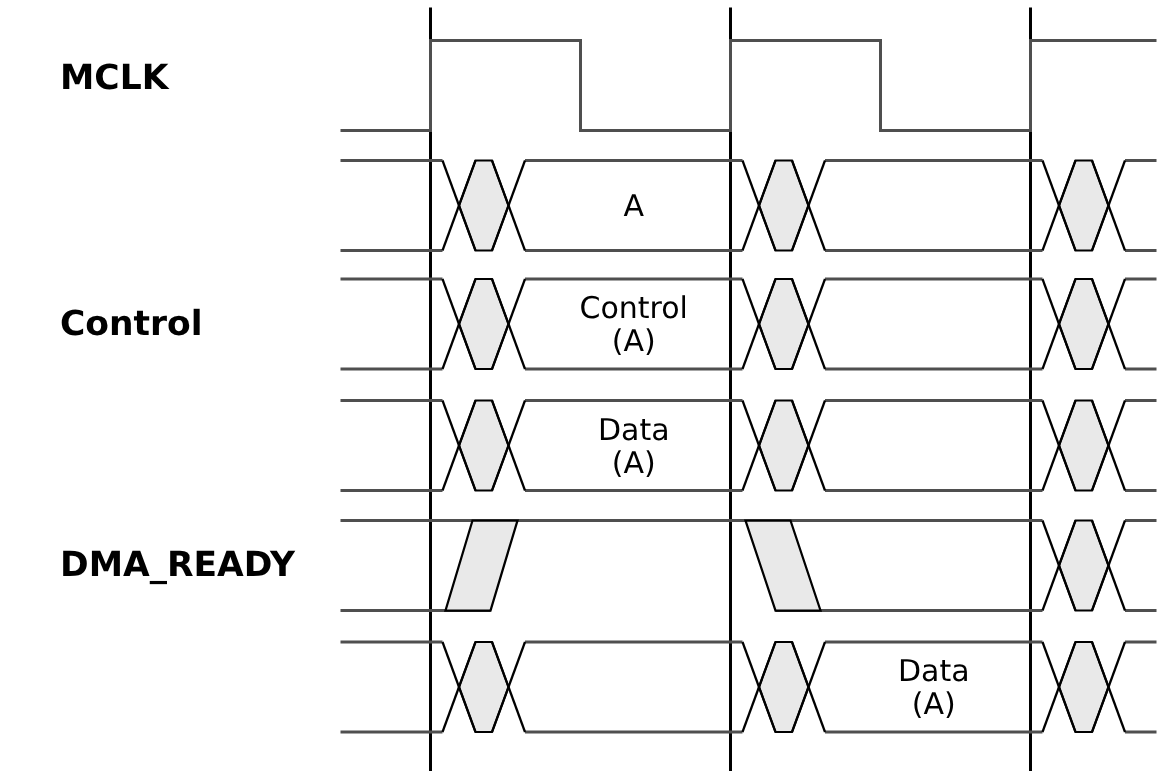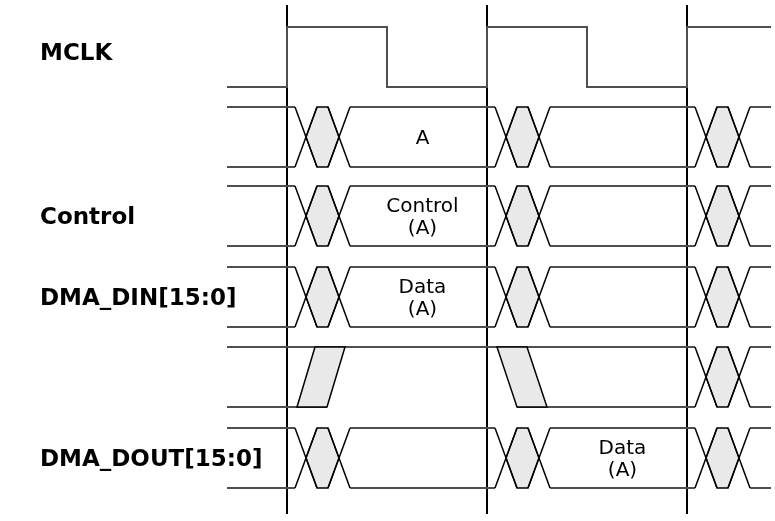--- a/index.html
+++ b/index.html
@@ -138,15 +138,14 @@
         <line x1="695" y1="428" x2="717" y2="488" stroke="#000000" stroke-width="1.5"></line>
         <line x1="695" y1="488" x2="717" y2="428" stroke="#000000" stroke-width="1.5"></line>
         <line x1="728" y1="428" x2="750" y2="488" stroke="#000000" stroke-width="1.5"></line>
         <line x1="728" y1="488" x2="750" y2="428" stroke="#000000" stroke-width="1.5"></line>
         <text text-anchor="middle" font-size="20" fill="#000000"><tspan x="622.5" y="454">Data</tspan><tspan x="622.5" y="476">(A)</tspan></text>
       </g>
     </svg>
 
   <div class="sig-label" style="top:38px">MCLK</div>
   <div class="sig-label" style="top:202px">Control</div>
-  <div class="sig-label" style="top:283px">DMA_DIN[15:0]</div>
-  <div class="sig-label" style="top:444px">DMA_DOUT[15:0]</div>
+  <div class="sig-label" style="top:363px">DMA_READY</div>
 </div>
 
 </body></html>

